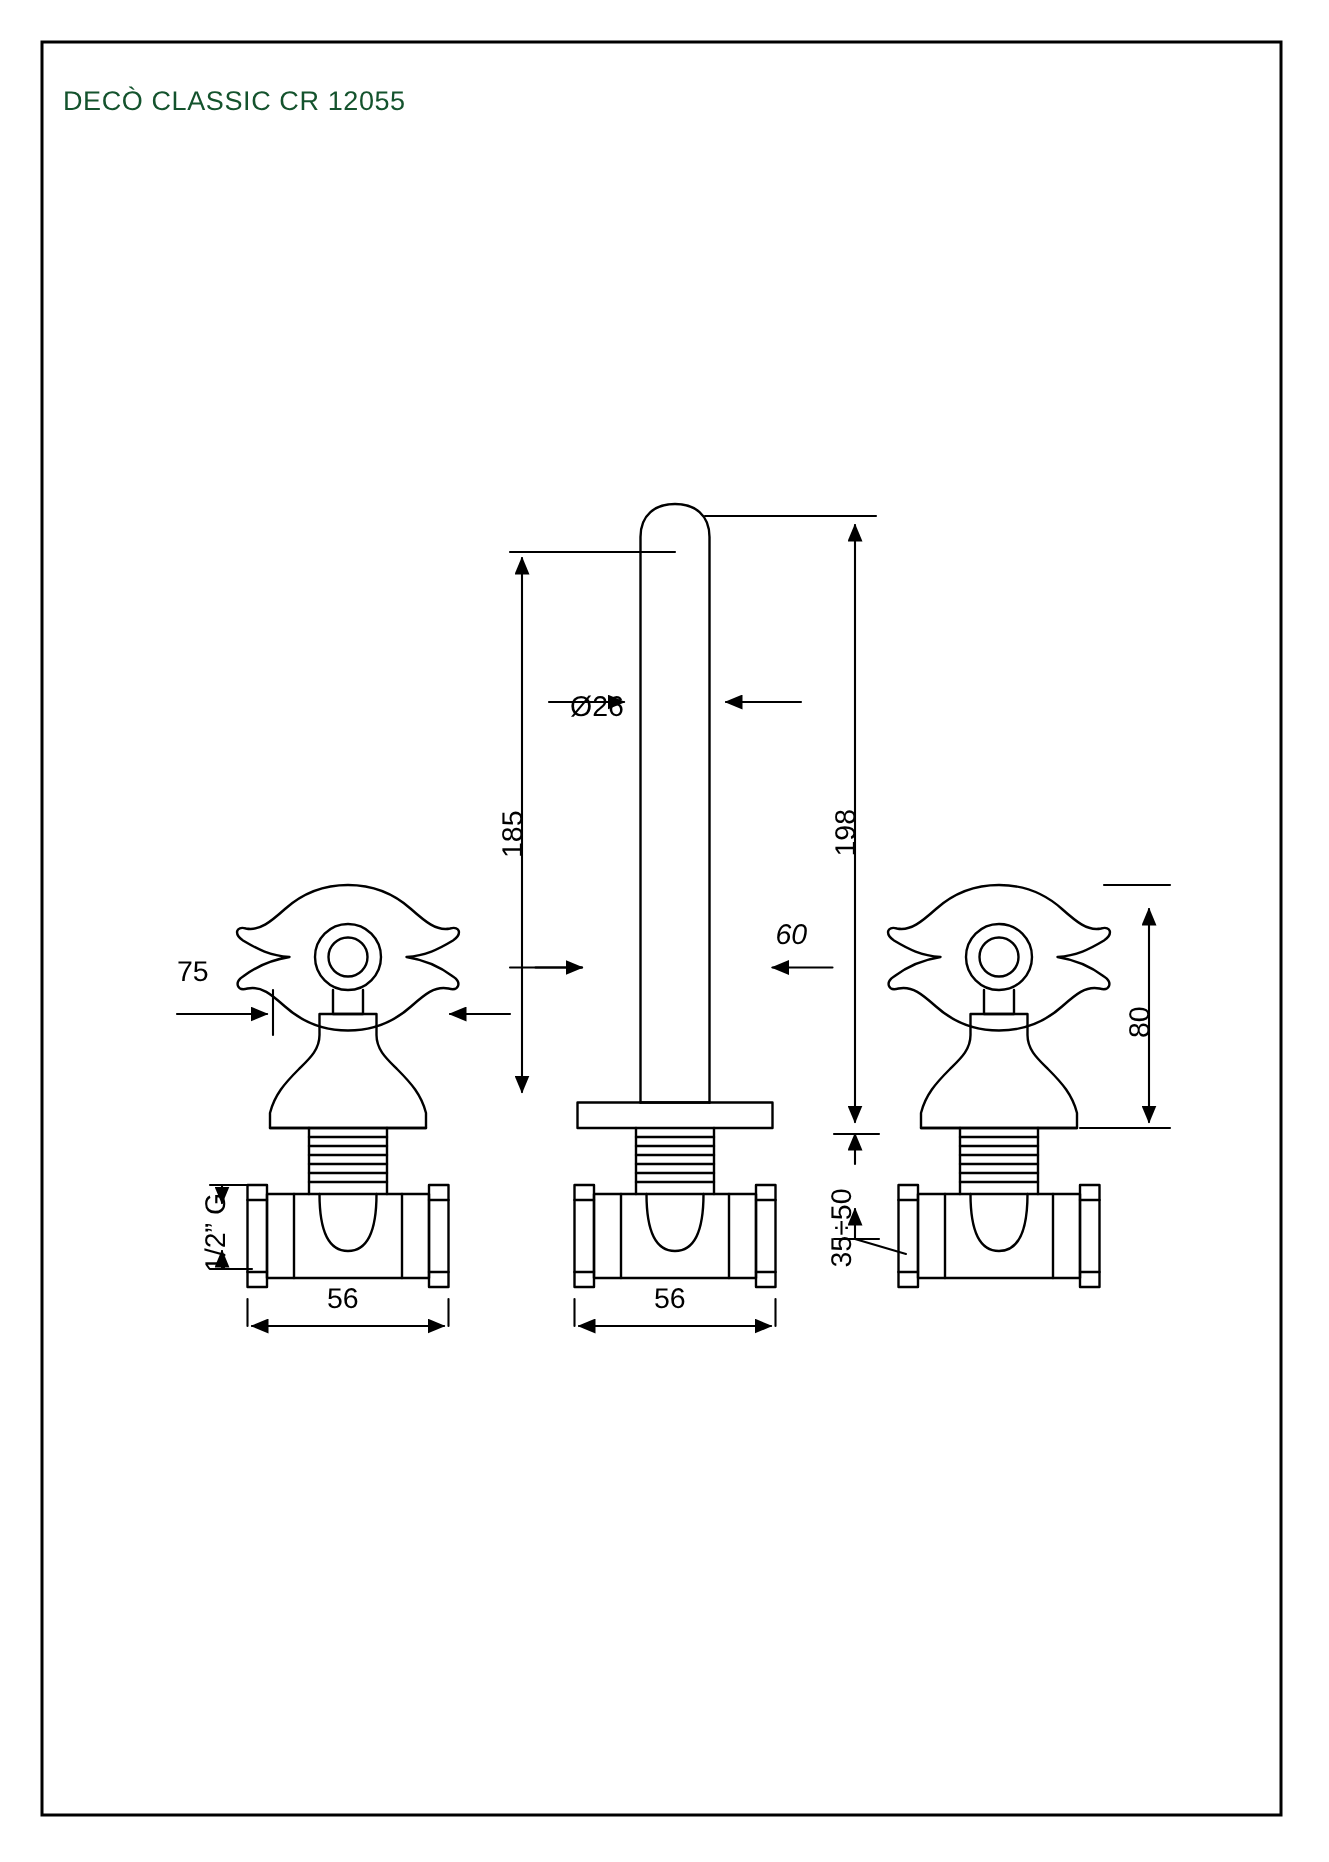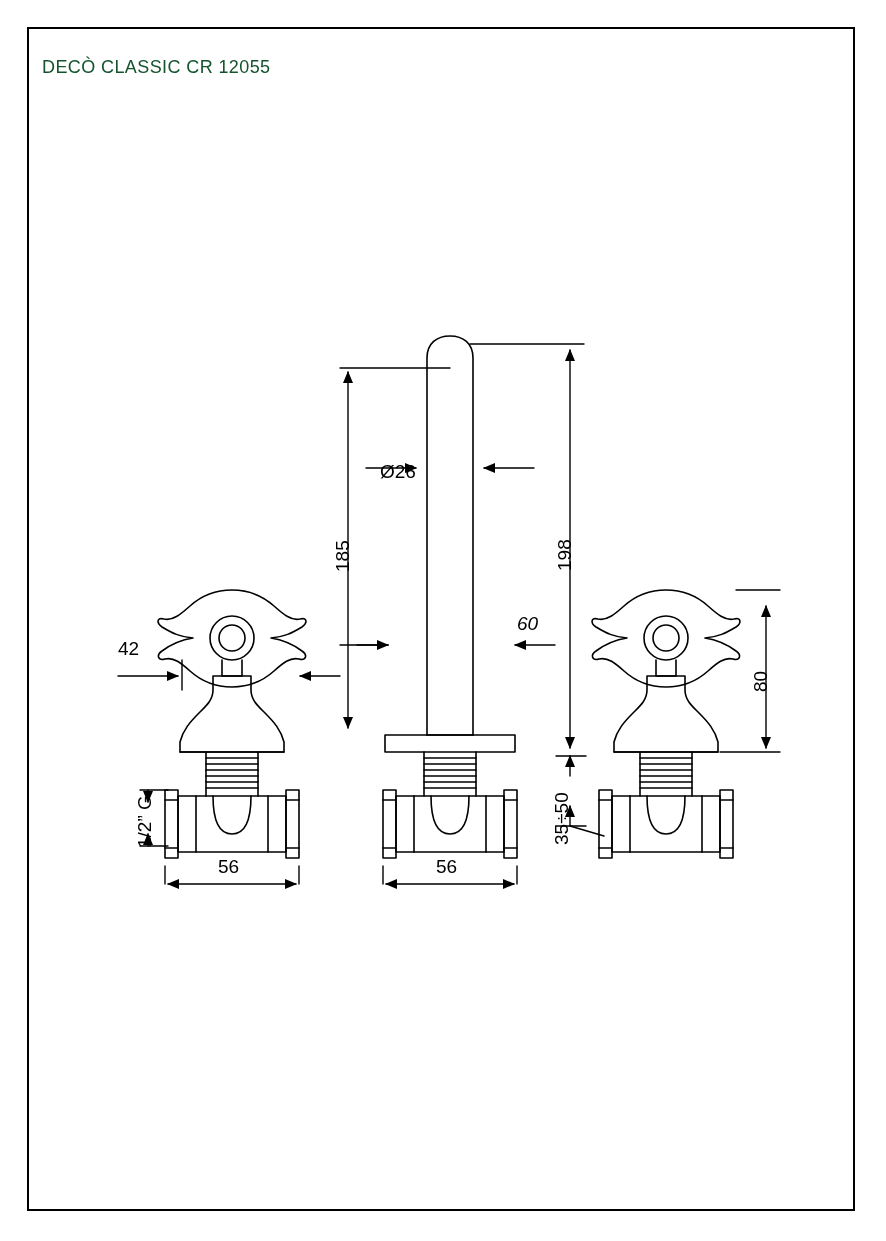--- a/index.html
+++ b/index.html
@@ -194,21 +194,21 @@
         <line x1="570" y1="826" x2="604" y2="836"></line>
 
         <line x1="766" y1="606" x2="766" y2="748" marker-start="url(#arrStart)" marker-end="url(#arrEnd)"></line>
         <line x1="736" y1="590" x2="780" y2="590"></line>
         <line x1="720" y1="752" x2="780" y2="752"></line>
       </g>
 
     </g>
   </svg>
 
-  <div class="dim-label" style="left:118px; top:638px;">42</div>
+  <div class="dim-label" style="left:118px; top:638px;">75</div>
 
   <div class="dim-label rot90" style="left:134px; top:848px;">1/2” G</div>
 
   <div class="dim-label" style="left:218px; top:856px;">56</div>
 
   <div class="dim-label rot90" style="left:332px; top:572px;">185</div>
 
   <div class="dim-label" style="left:380px; top:437px;margin-top:24px;">Ø26</div>
 
   <div class="dim-label rot90" style="left:554px; top:571px;">198</div>

